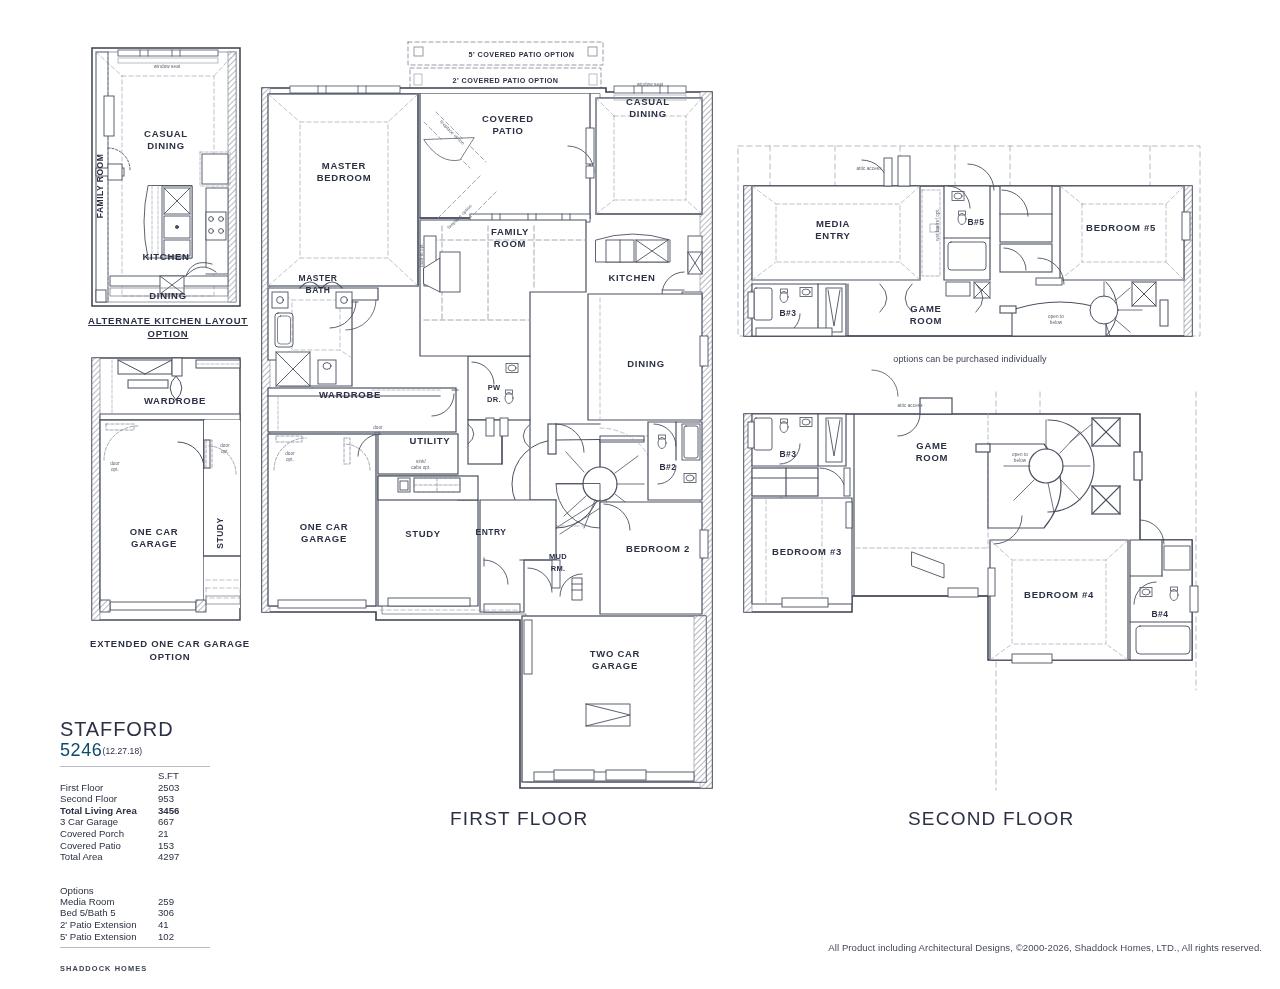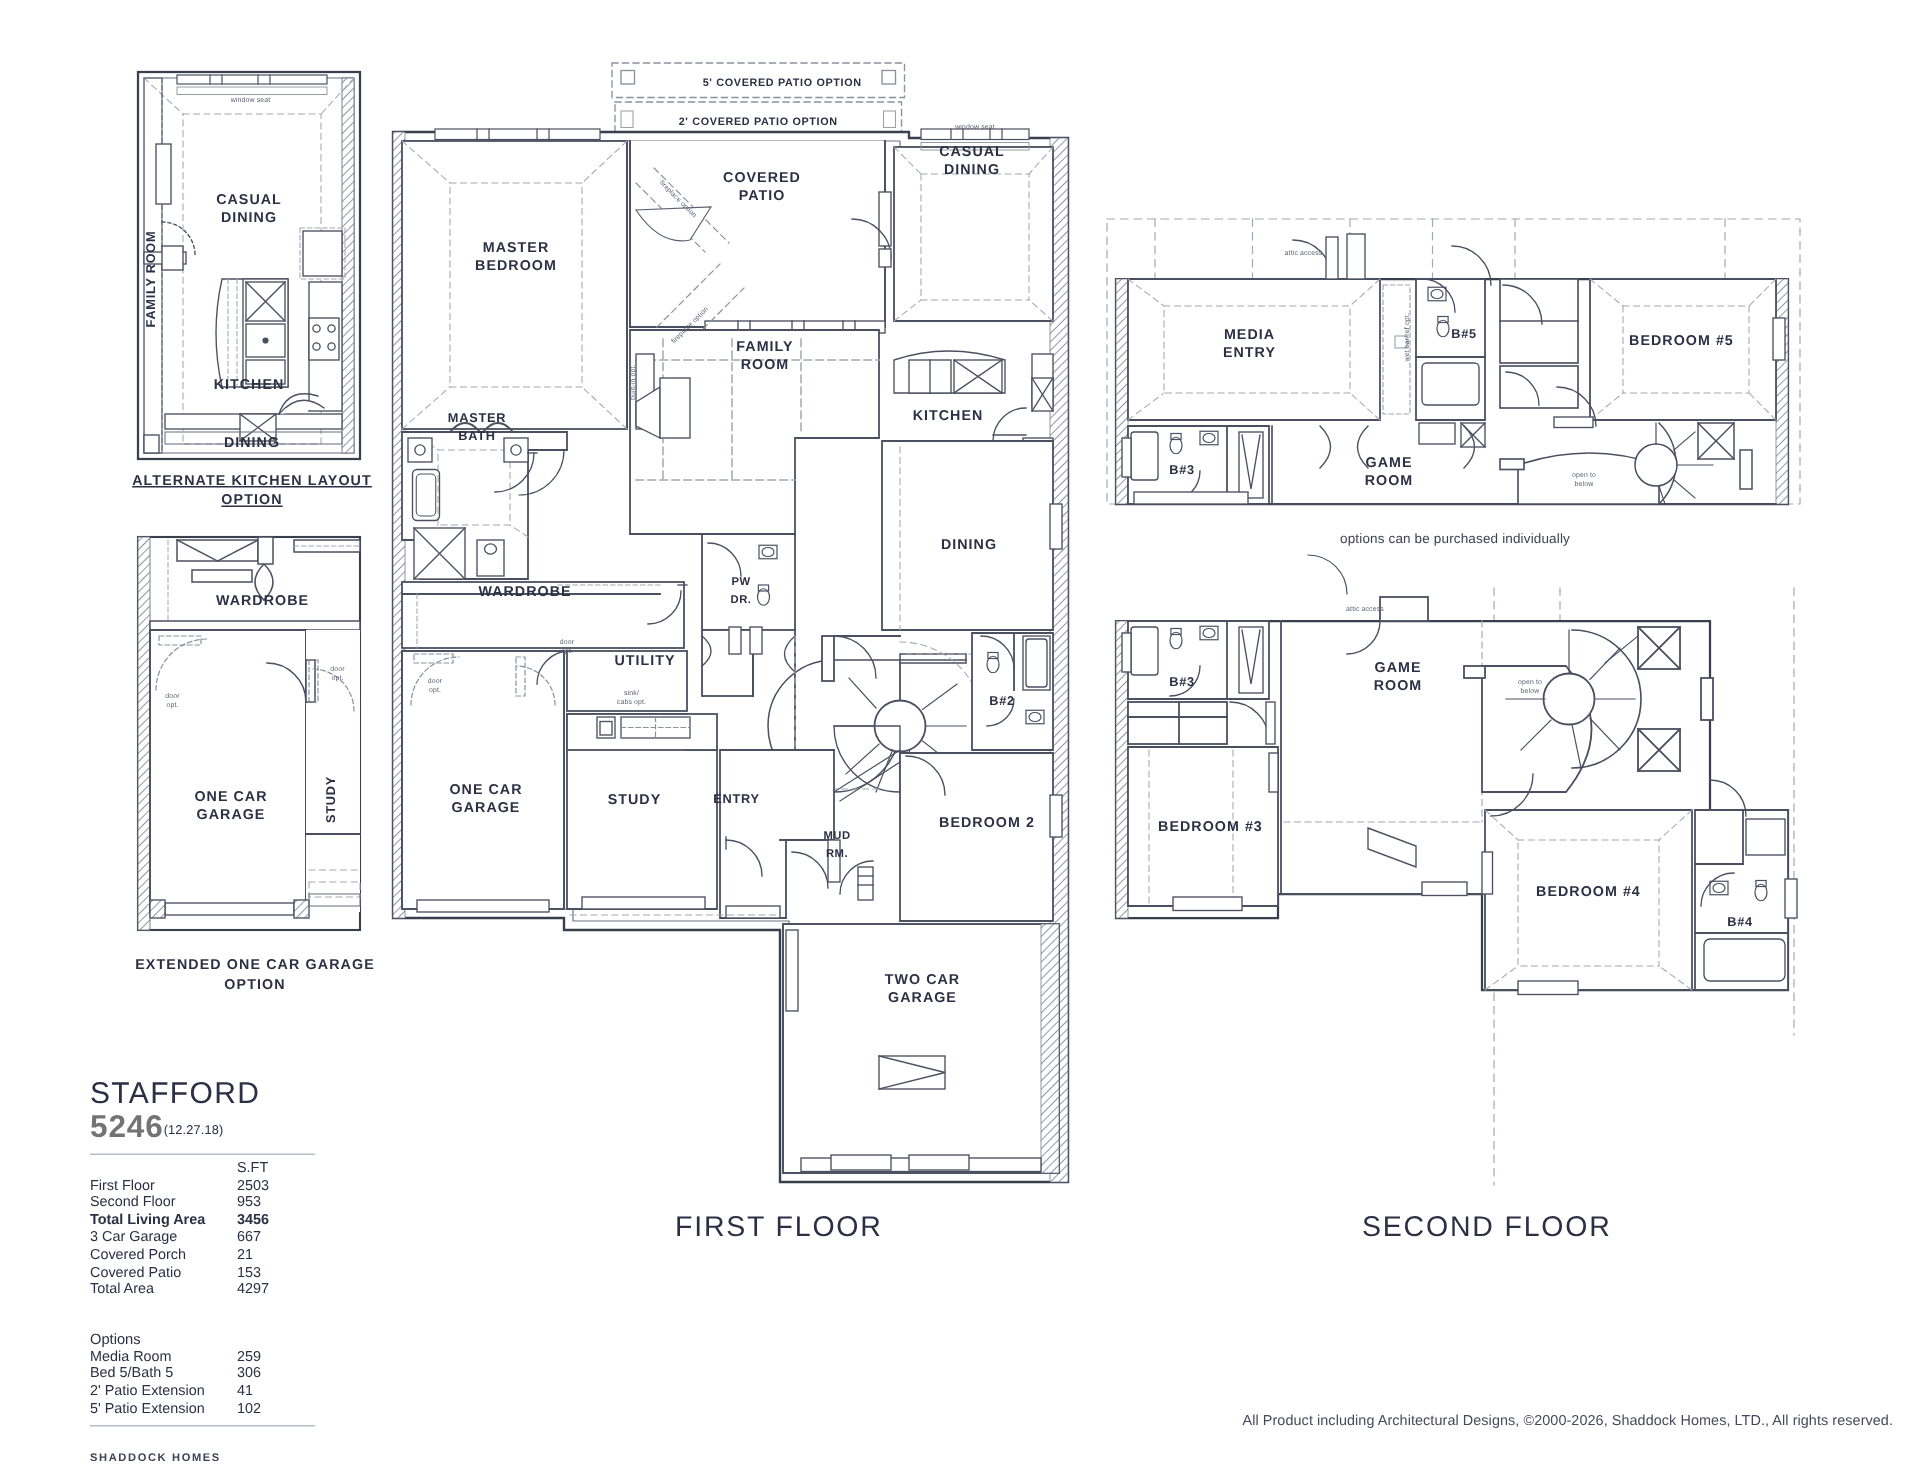--- a/index.html
+++ b/index.html
@@ -38,21 +38,21 @@
     color:#2b3044;
   }
   .optbox-label{
     position:absolute;font-size:7.2px;font-weight:700;letter-spacing:.45px;
     color:#2b3044;text-align:center;
   }
 
   
   #legend{position:absolute;left:60px;top:718px;width:150px;}
   #legend .ttl{font-size:20px;font-weight:400;letter-spacing:.9px;line-height:22px;color:#2b3044;}
-  #legend .num{font-size:21px;font-weight:700;letter-spacing:.6px;color:#737373;display:inline;}
+  #legend .num{font-size:18px;font-weight:400;letter-spacing:.6px;color:#0c4a6e;display:inline;}
   #legend .date{font-size:8.5px;letter-spacing:.1px;color:#2b3044;display:inline;vertical-align:2px;}
   #legend hr{border:0;border-top:1px solid #b8bcc6;margin:5px 0 3px 0;}
   #legend table{border-collapse:collapse;width:100%;font-size:9.6px;color:#2b3044;}
   #legend td{padding:0;line-height:11.6px;font-weight:400;}
   #legend td.v{text-align:left;width:52px;padding-left:2px;}
   #legend tr.bold td{font-weight:700;}
   #legend .sfhead td{font-weight:400;}
   #legend .opthead{font-size:9.8px;font-weight:400;margin-top:22px;}
   #legend .brand{font-size:7.4px;font-weight:700;letter-spacing:1.1px;color:#3c4254;margin-top:16px;}
   #copyright{

